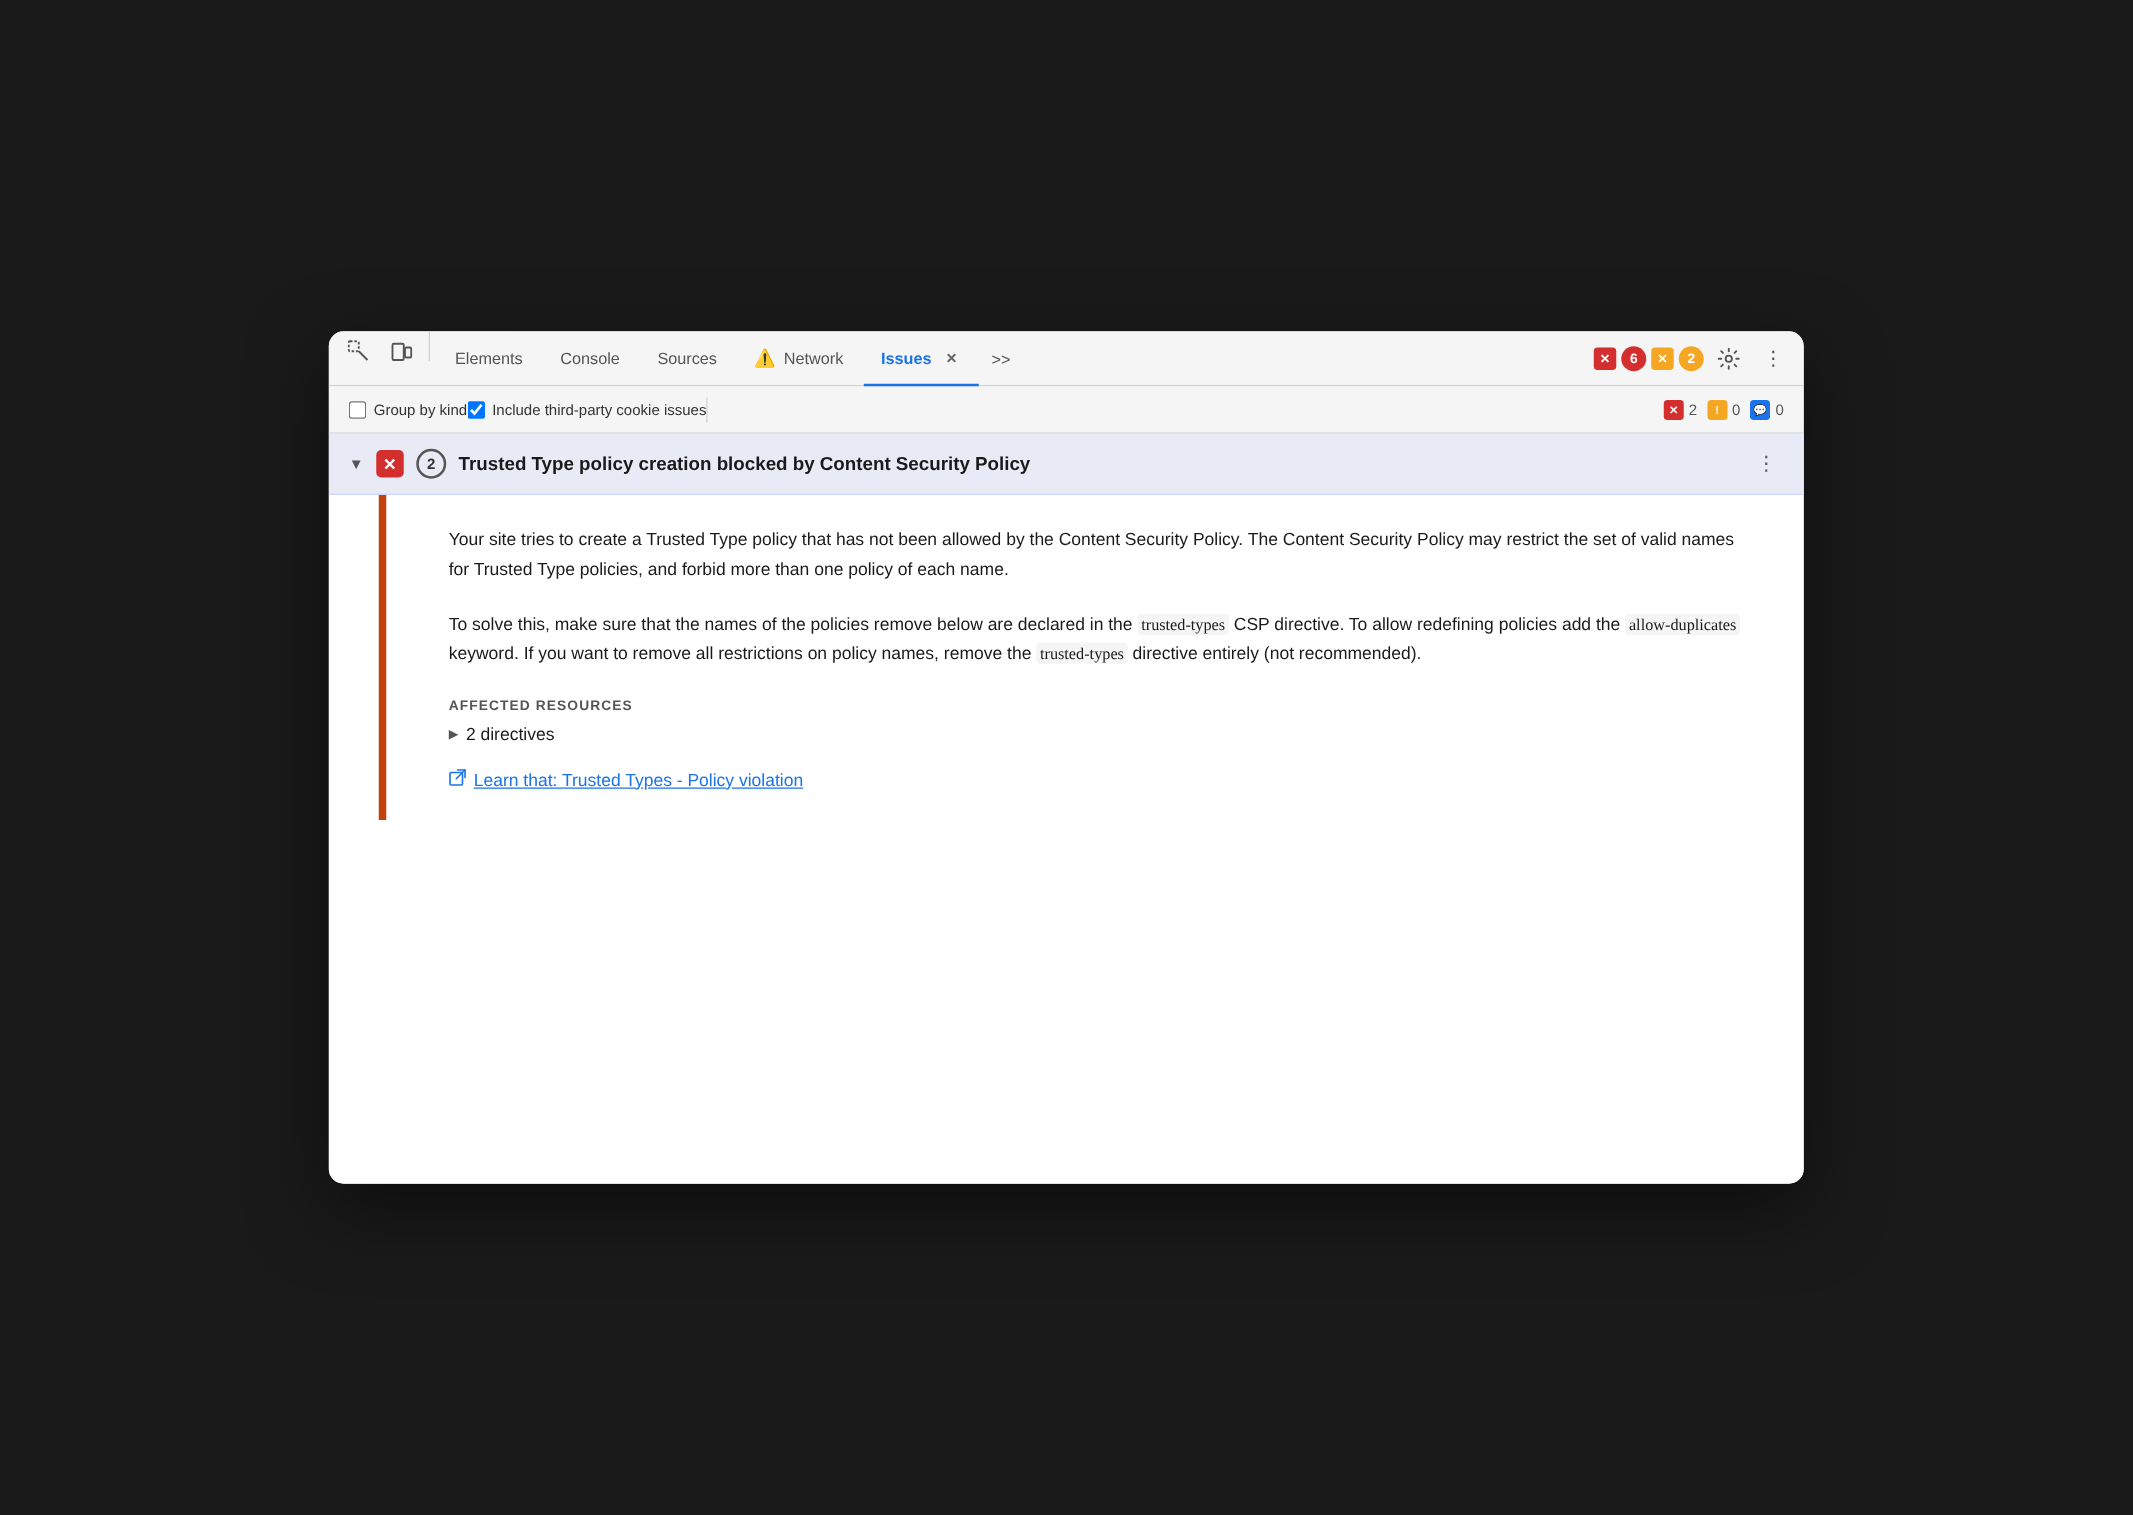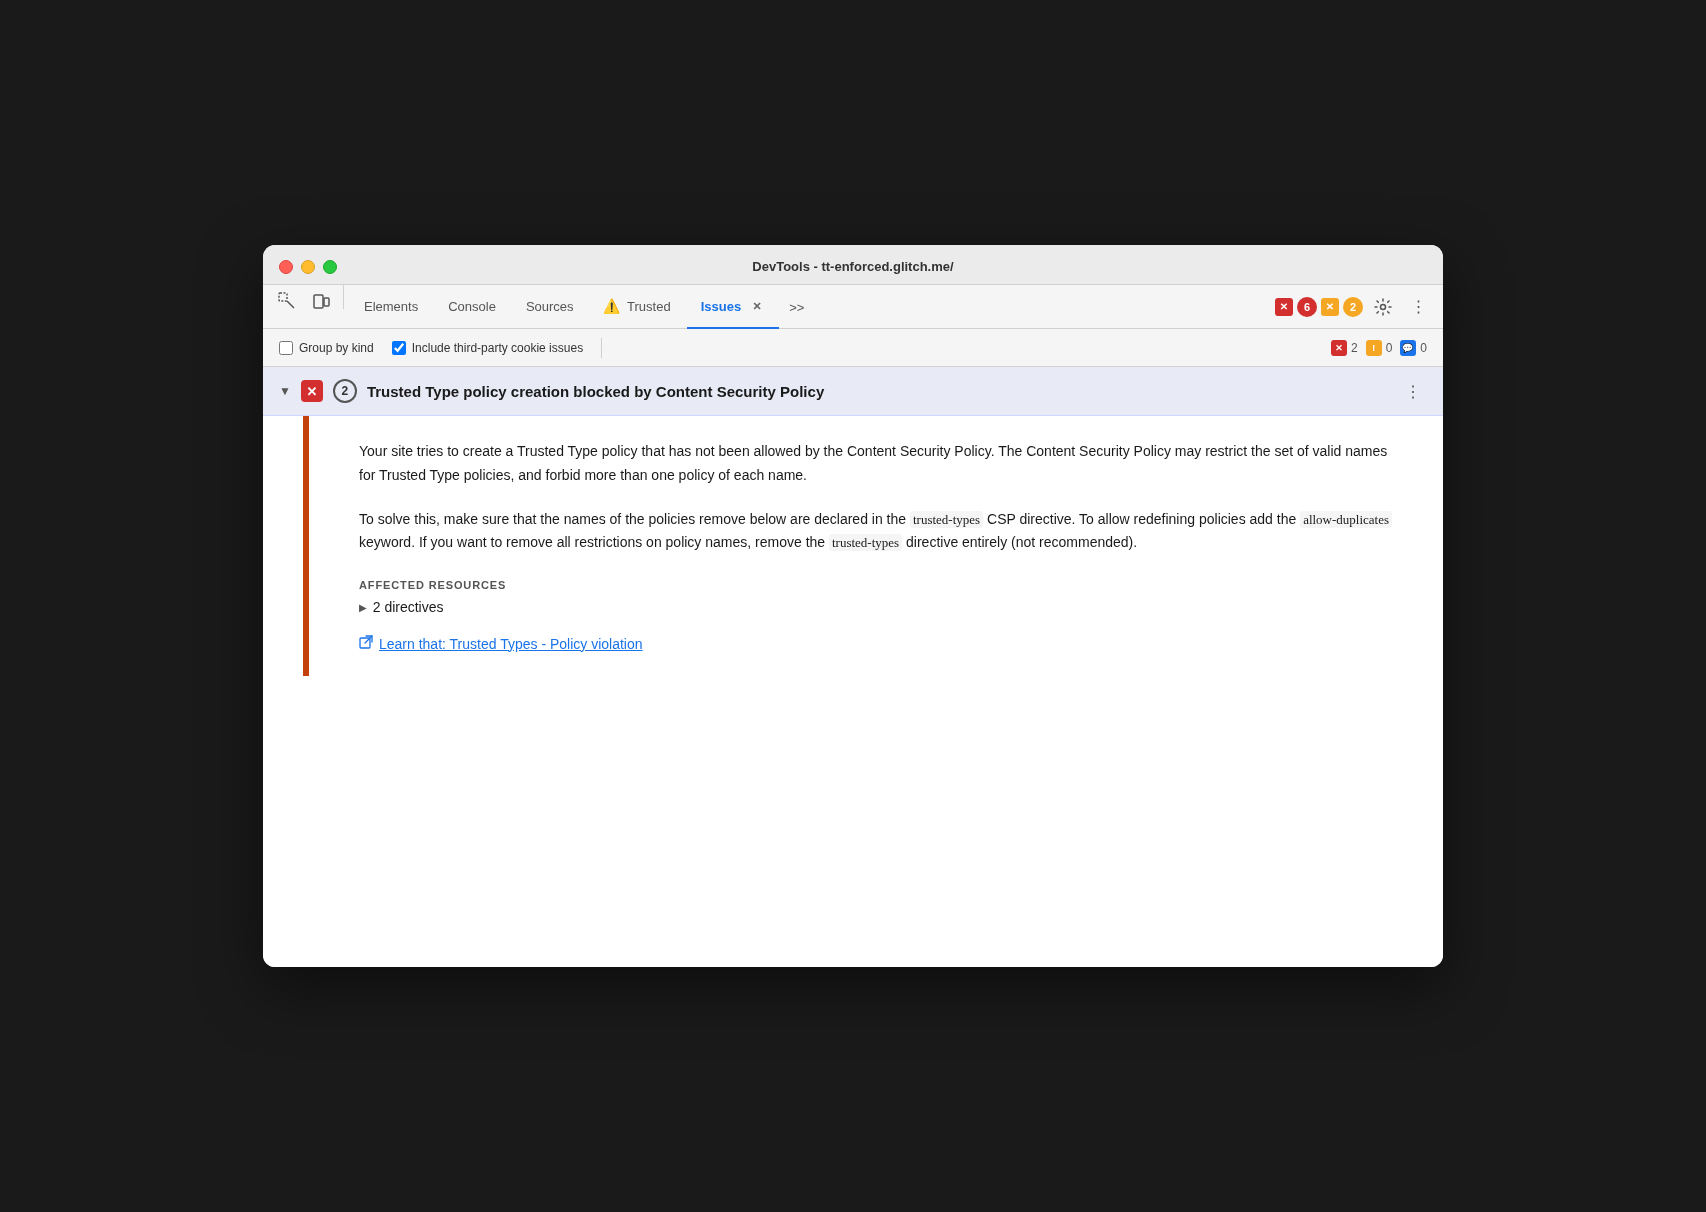--- a/index.html
+++ b/index.html
@@ -160,21 +160,21 @@
       display: flex;
       align-items: center;
       gap: 4px;
     }
     .subbar {
       background: #f5f5f5;
       border-bottom: 1px solid #d0d0d0;
       display: flex;
       align-items: center;
       padding: 6px 16px;
-      gap: 18px;
+      gap: 0;
       height: 38px;
     }
     .checkbox-label {
       display: flex;
       align-items: center;
       gap: 6px;
       font-size: 12px;
       color: #333;
       cursor: pointer;
     }
@@ -318,28 +318,20 @@
     }
     .external-link-icon {
       font-size: 13px;
     }
   </style>
 </head>
 <body>
 
 <div class="window">
 
-  <div class="title-bar">
-    <div class="traffic-lights">
-      <div class="traffic-light close"></div>
-      <div class="traffic-light minimize"></div>
-      <div class="traffic-light maximize"></div>
-    </div>
-    <span class="title-bar-title">DevTools - tt-enforced.glitch.me/</span>
-  </div>
 
   <div class="toolbar">
 
     <button class="toolbar-icon-btn" title="Inspect element">
       <svg width="18" height="18" viewBox="0 0 18 18" fill="none">
         <rect x="1" y="1" width="8" height="8" rx="1" stroke="#555" stroke-width="1.5" stroke-dasharray="2 1.5" fill="none"></rect>
         <path d="M9 9L16 16" stroke="#555" stroke-width="1.5"></path>
       </svg>
     </button>
 
@@ -355,21 +347,21 @@
       <span>Elements</span>
     </div>
     <div class="tab">
       <span>Console</span>
     </div>
     <div class="tab">
       <span>Sources</span>
     </div>
     <div class="tab tab-with-warning">
       <span class="warning-icon">⚠️</span>
-      <span>Trusted</span>
+      <span>Network</span>
     </div>
     <div class="tab active" style="display:flex;align-items:center;gap:4px;">
       <span>Issues</span>
       <span class="tab-close-btn">✕</span>
     </div>
 
     <div class="tab-overflow">
       <span>&gt;&gt;</span>
     </div>
 

